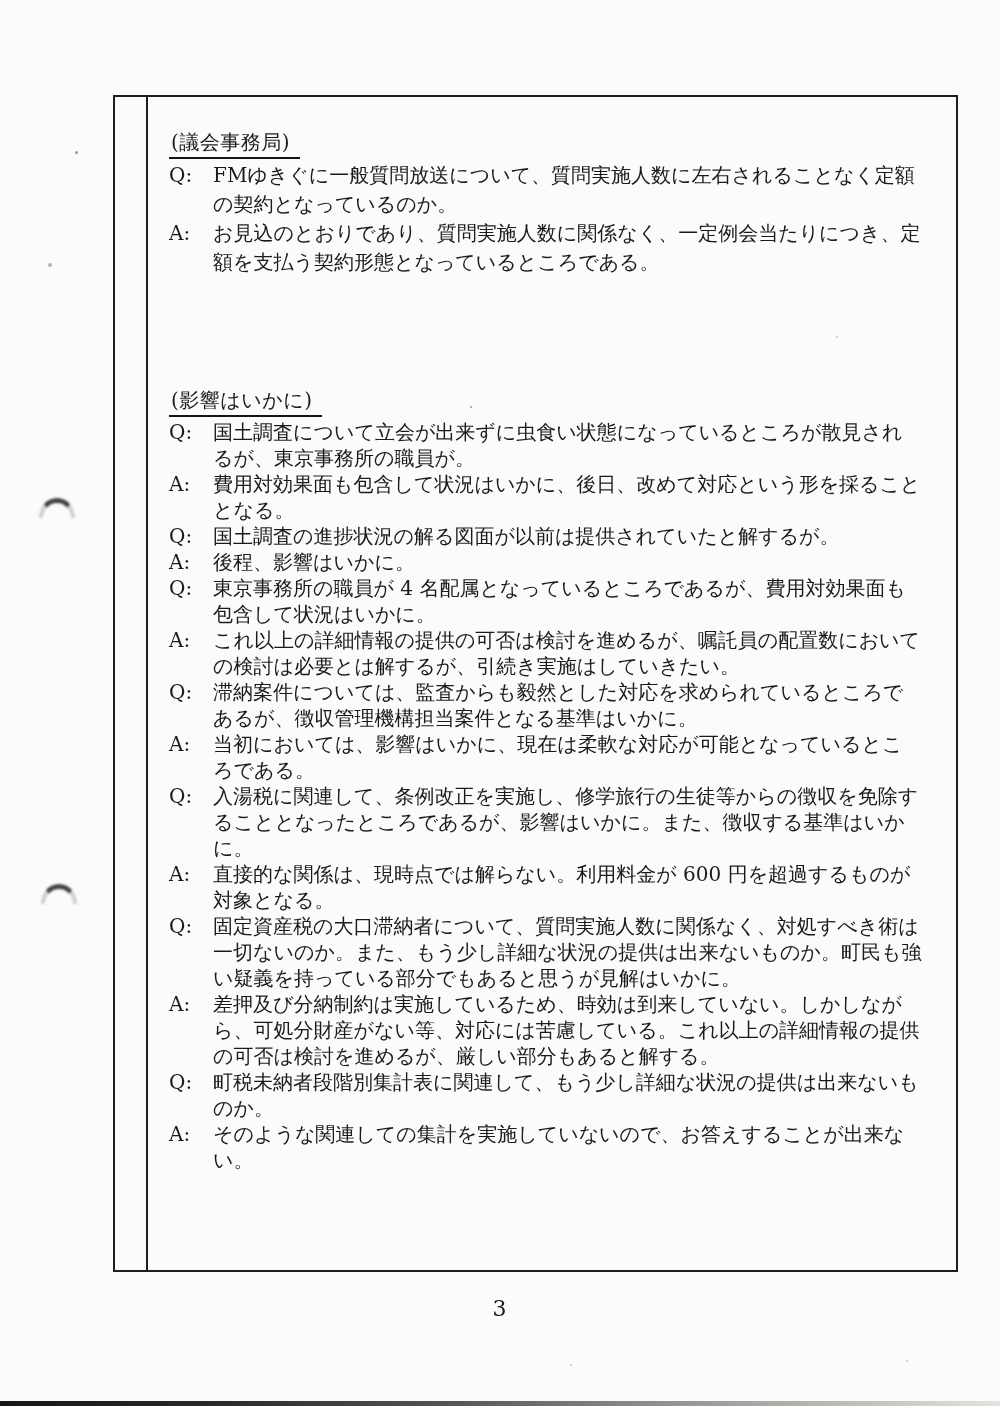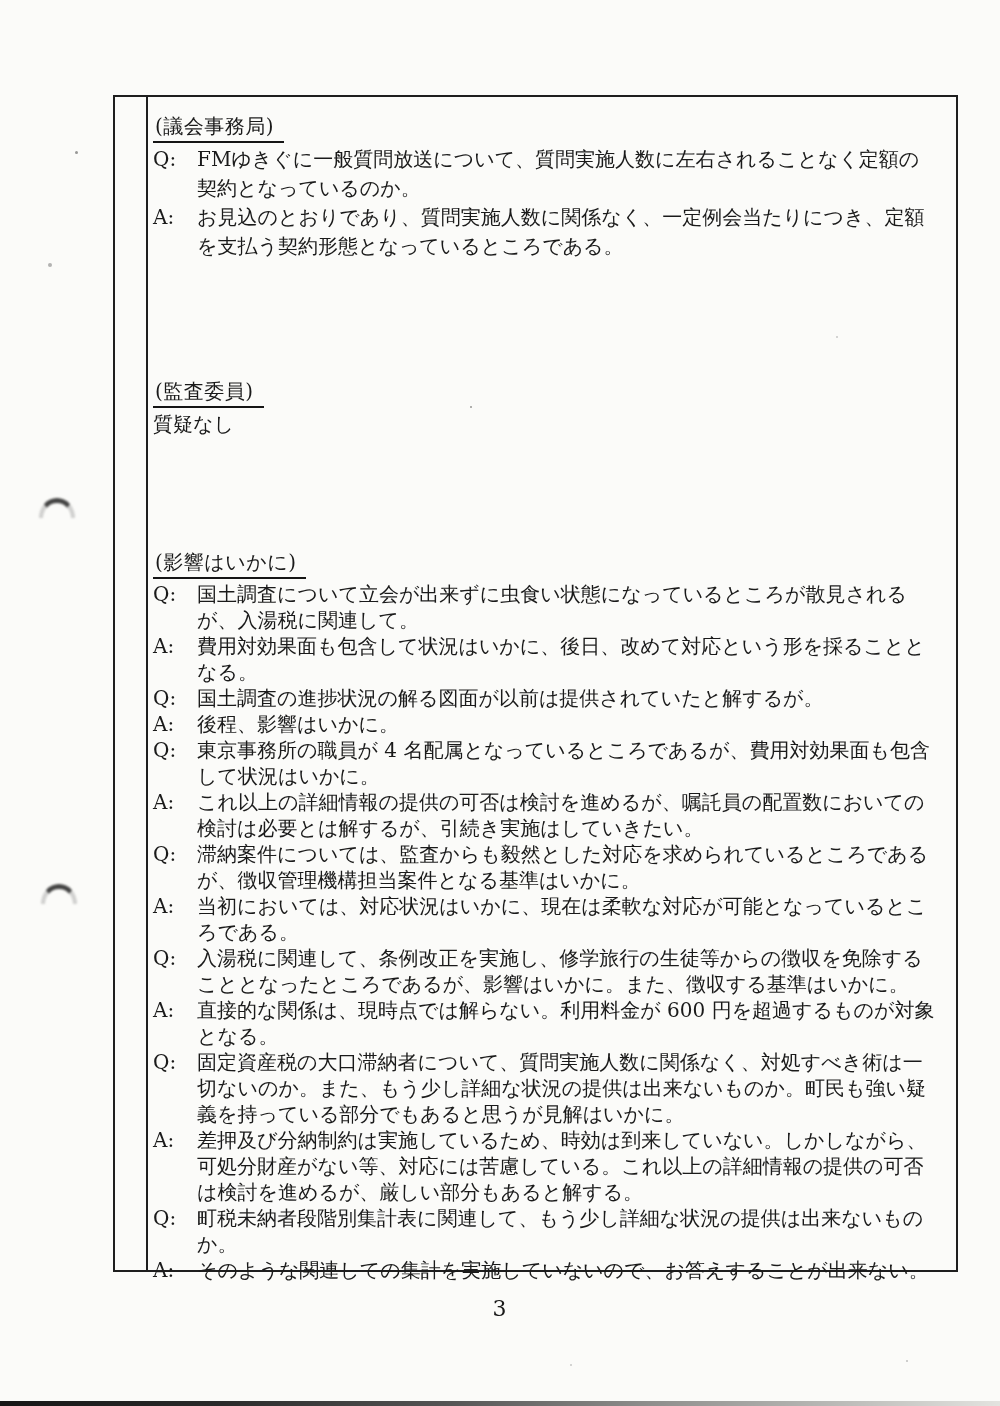--- a/index.html
+++ b/index.html
@@ -29,21 +29,21 @@
     left:38px; right:18px; top:16px;
     font-size:20px;
   }
   .section-heading {
     display:inline-block;
     border-bottom:2.5px solid #151515;
     padding:0 10px 1px 2px;
     line-height:27px;
     letter-spacing:0.5px;
   }
-  .sec { margin:0; }
+  .sec { margin:16px; }
   .sec-1 { margin-top:117px; }
   .sec-2 { margin-top:110px; }
   .qa-block { margin-top:2px; }
   .qa-row { display:flex; align-items:flex-start; }
   .qa-prefix { flex:0 0 44px; }
   .qa-text { flex:1; }
   .lh-wide .qa-row, .lh-wide .qa-note { line-height:29px; }
   .lh-tight .qa-row { line-height:26px; }
   .qa-note { line-height:29px; }
   .page-number {
@@ -114,33 +114,27 @@
             <span class="qa-prefix">Q:</span>
             <span class="qa-text">FMゆきぐに一般質問放送について、質問実施人数に左右されることなく定額の契約となっているのか。</span>
           </div>
           <div class="qa-row">
             <span class="qa-prefix">A:</span>
             <span class="qa-text">お見込のとおりであり、質問実施人数に関係なく、一定例会当たりにつき、定額を支払う契約形態となっているところである。</span>
           </div>
         </div>
       </div>
 
-      <div class="sec sec-1 lh-wide">
-        <div class="section-heading">(監査委員)</div>
-        <div class="qa-block">
-          <div class="qa-note">質疑なし</div>
-        </div>
-      </div>
 
       <div class="sec sec-2 lh-tight">
         <div class="section-heading">(影響はいかに)</div>
         <div class="qa-block">
           <div class="qa-row">
             <span class="qa-prefix">Q:</span>
-            <span class="qa-text">国土調査について立会が出来ずに虫食い状態になっているところが散見されるが、入湯税に関連して。</span>
+            <span class="qa-text">国土調査について立会が出来ずに虫食い状態になっているところが散見されるが、東京事務所の職員が。</span>
           </div>
           <div class="qa-row">
             <span class="qa-prefix">A:</span>
             <span class="qa-text">費用対効果面も包含して状況はいかに、後日、改めて対応という形を採ることとなる。</span>
           </div>
           <div class="qa-row">
             <span class="qa-prefix">Q:</span>
             <span class="qa-text">国土調査の進捗状況の解る図面が以前は提供されていたと解するが。</span>
           </div>
           <div class="qa-row">
@@ -154,21 +148,21 @@
           <div class="qa-row">
             <span class="qa-prefix">A:</span>
             <span class="qa-text">これ以上の詳細情報の提供の可否は検討を進めるが、嘱託員の配置数においての検討は必要とは解するが、引続き実施はしていきたい。</span>
           </div>
           <div class="qa-row">
             <span class="qa-prefix">Q:</span>
             <span class="qa-text">滞納案件については、監査からも毅然とした対応を求められているところであるが、徴収管理機構担当案件となる基準はいかに。</span>
           </div>
           <div class="qa-row">
             <span class="qa-prefix">A:</span>
-            <span class="qa-text">当初においては、対応状況はいかに、現在は柔軟な対応が可能となっているところである。</span>
+            <span class="qa-text">当初においては、影響はいかに、現在は柔軟な対応が可能となっているところである。</span>
           </div>
           <div class="qa-row">
             <span class="qa-prefix">Q:</span>
             <span class="qa-text">入湯税に関連して、条例改正を実施し、修学旅行の生徒等からの徴収を免除することとなったところであるが、影響はいかに。また、徴収する基準はいかに。</span>
           </div>
           <div class="qa-row">
             <span class="qa-prefix">A:</span>
             <span class="qa-text">直接的な関係は、現時点では解らない。利用料金が 600 円を超過するものが対象となる。</span>
           </div>
           <div class="qa-row">

